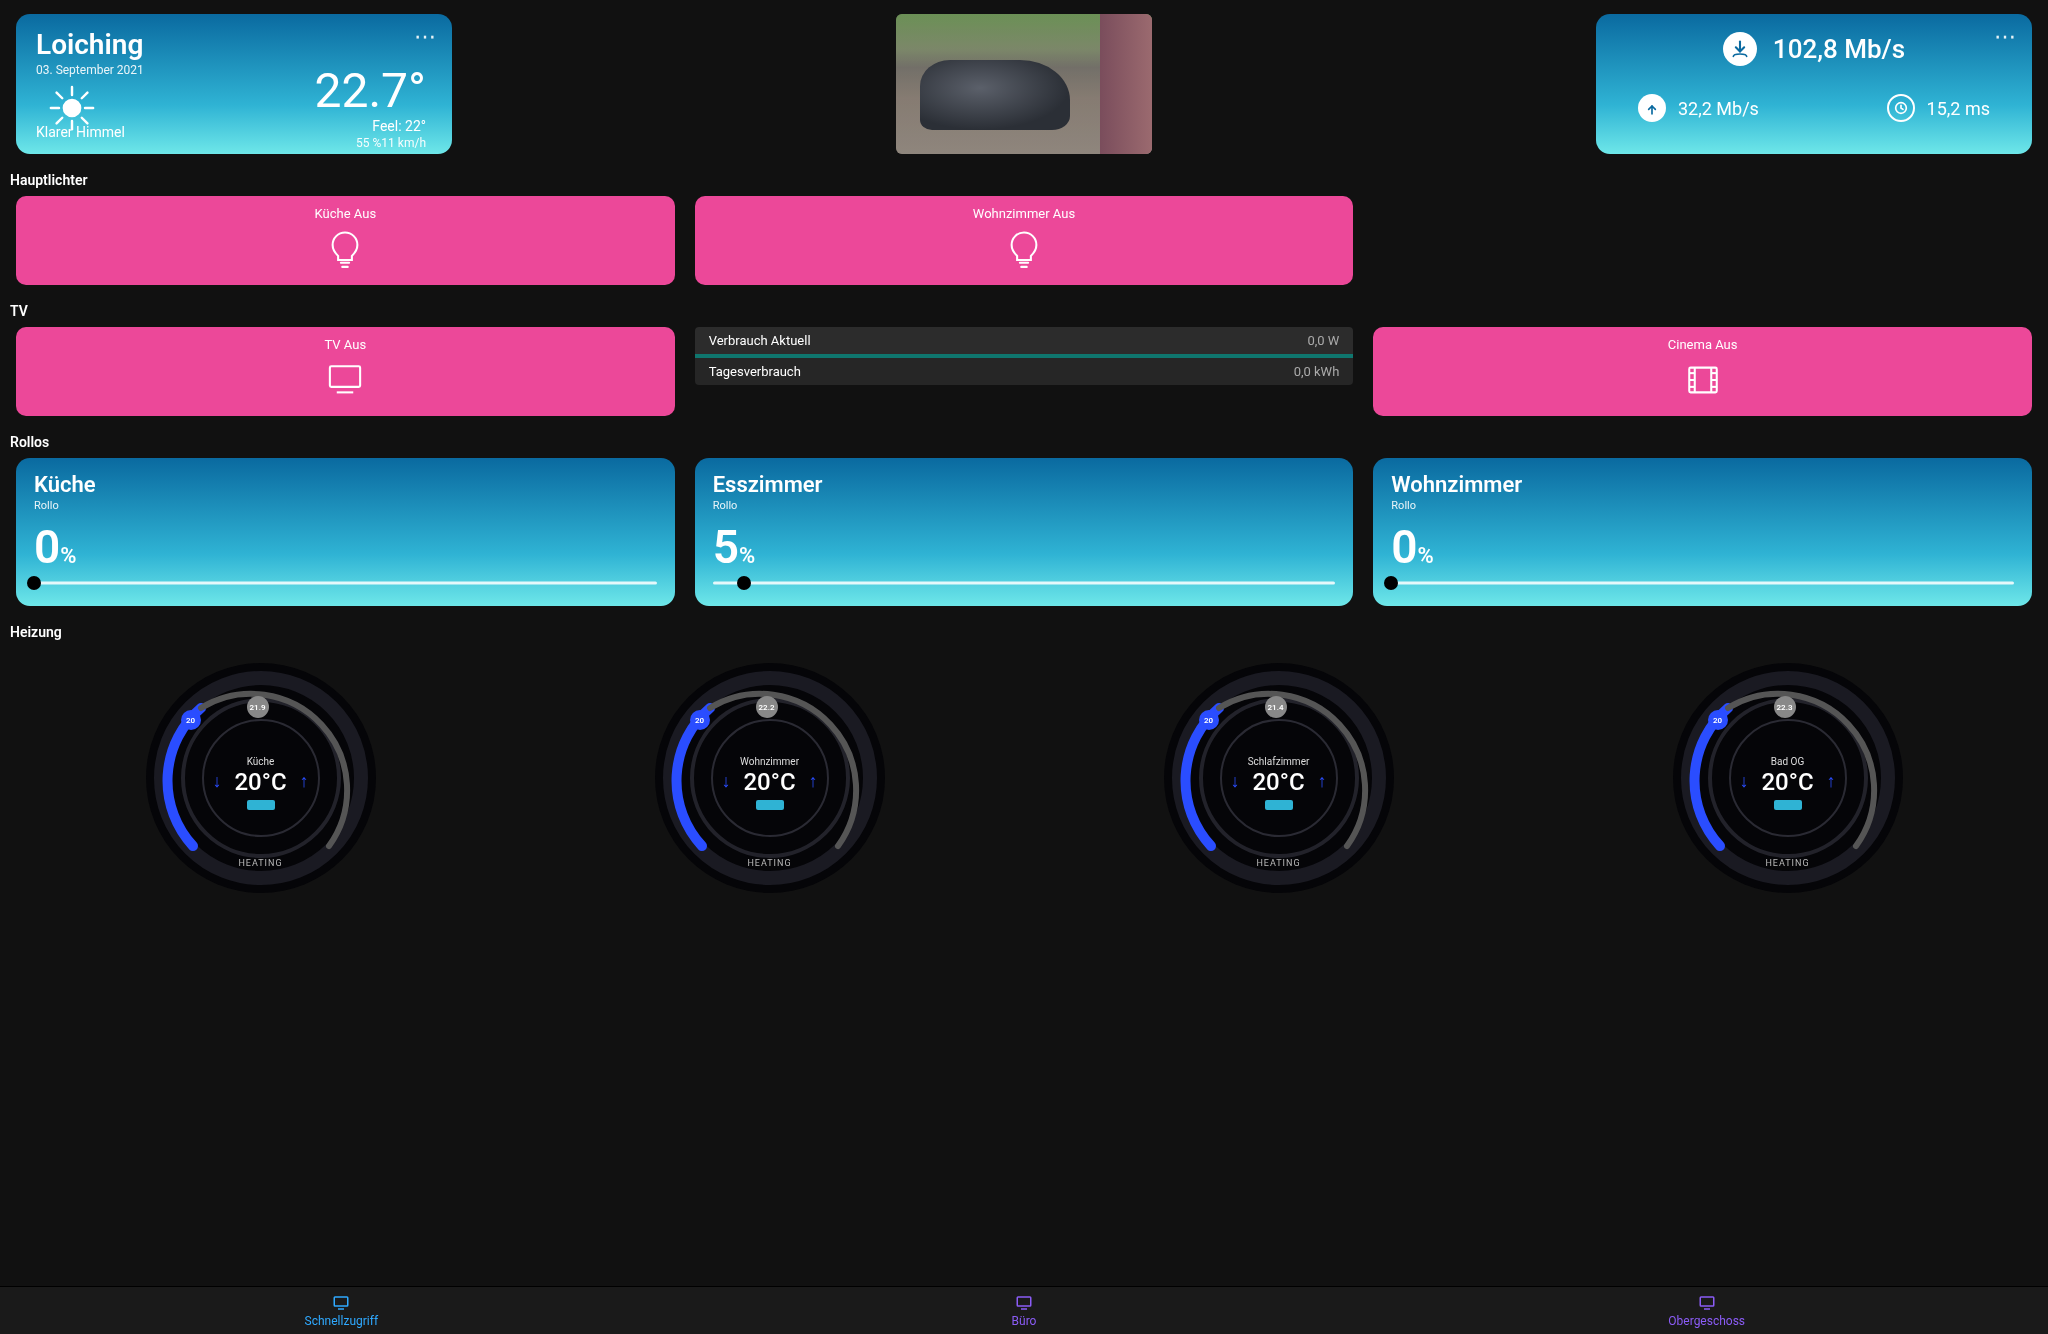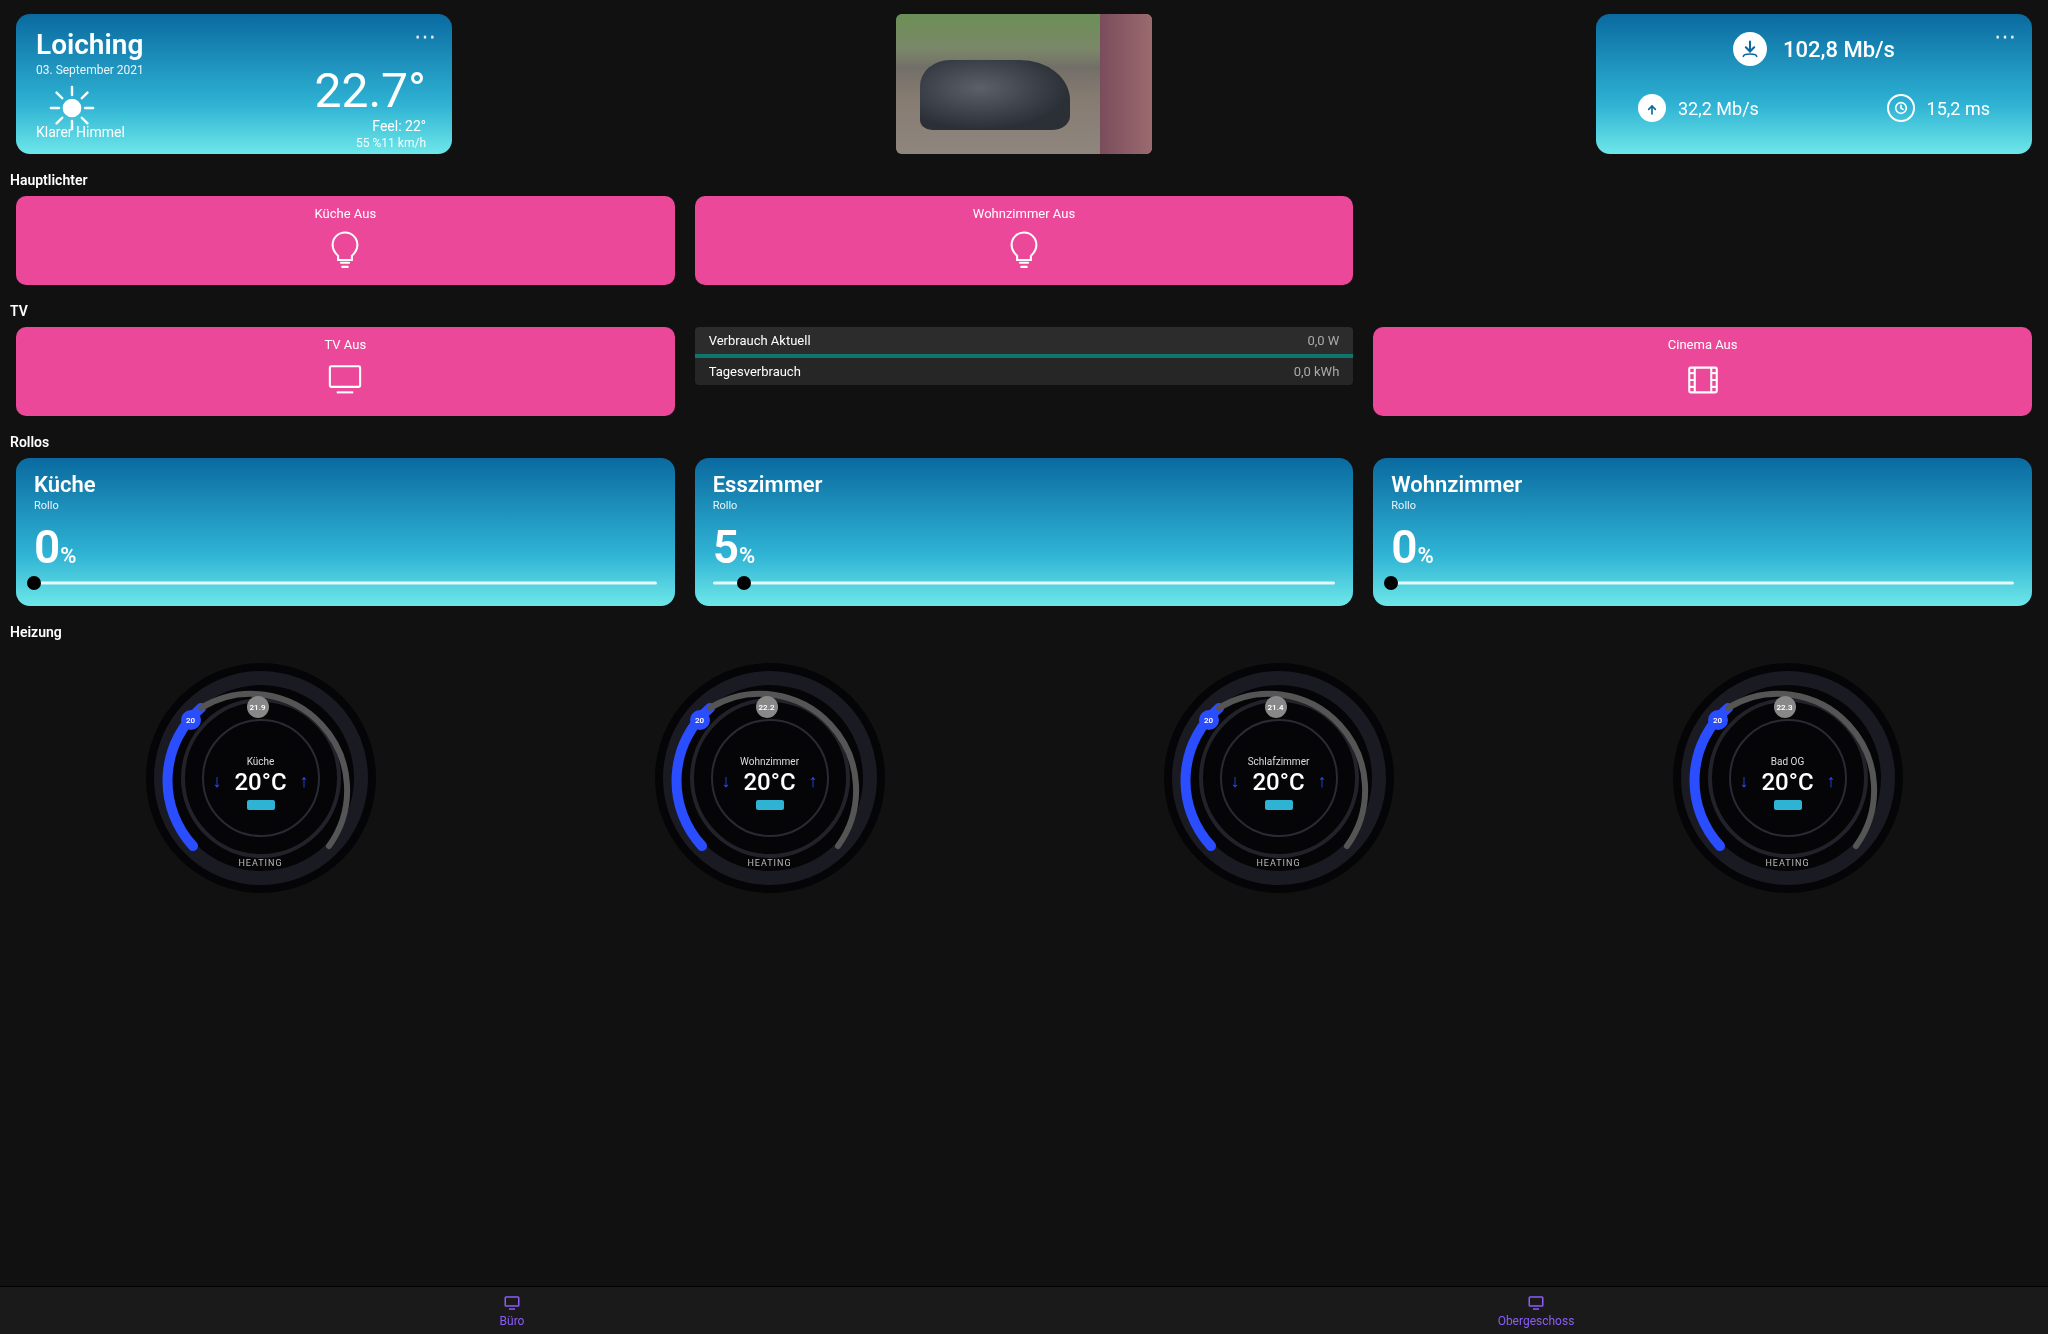--- a/index.html
+++ b/index.html
@@ -75,21 +75,21 @@
   .weather-card .temp {
     position:absolute; right:26px; top:48px; font-size:48px; font-weight:400;
   }
   .weather-card .feel { position:absolute; right:26px; top:104px; font-size:14px; text-align:right; }
   .weather-card .humwind { position:absolute; right:26px; top:122px; font-size:12px; text-align:right; opacity:.95;}
 
   .speed-card .main {
     display:flex; align-items:center; justify-content:center; gap:16px;
     margin-top:4px;
   }
-  .speed-card .main .val { font-size:22px; font-weight:500;}
+  .speed-card .main .val { font-size:26px; font-weight:500;}
   .speed-card .sub {
     display:flex; justify-content:space-between; margin-top:28px; padding:0 22px;
   }
   .speed-card .sub .item { display:flex; align-items:center; gap:12px; font-size:18px;}
   .round-icon { width:34px; height:34px; border-radius:50%; background:#fff; display:flex; align-items:center; justify-content:center;}
   .round-icon svg { width:20px; height:20px; }
   .small-round { width:28px; height:28px; border-radius:50%; background:#fff; display:inline-flex; align-items:center; justify-content:center;}
   .small-round svg { width:16px; height:16px;}
   .small-round.outline { background:transparent; border:2px solid #fff; }
   .small-round.outline svg { stroke:#fff; }
@@ -445,20 +445,27 @@
     <div class="set">20°C</div>
     <div class="mini"></div>
     <div class="arrow left">↓</div>
     <div class="arrow right">↑</div>
     <div class="mode">HEATING</div>
   </div>
     </div>
   </div>
 
 <div class="navbar">
+  <div class="nav-item active">
+    <svg viewBox="0 0 24 24" fill="none" stroke="currentColor" stroke-width="2">
+      <rect x="3" y="4" width="18" height="12" rx="1"></rect>
+        <line x1="8" y1="20" x2="16" y2="20"></line>
+    </svg>
+    <span>Schnellzugriff</span>
+  </div>
   <div class="nav-item">
     <svg viewBox="0 0 24 24" fill="none" stroke="currentColor" stroke-width="2">
       <rect x="3" y="4" width="18" height="12" rx="1"></rect>
         <line x1="8" y1="20" x2="16" y2="20"></line>
     </svg>
     <span>Büro</span>
   </div>
   <div class="nav-item">
     <svg viewBox="0 0 24 24" fill="none" stroke="currentColor" stroke-width="2">
       <rect x="3" y="4" width="18" height="12" rx="1"></rect>

